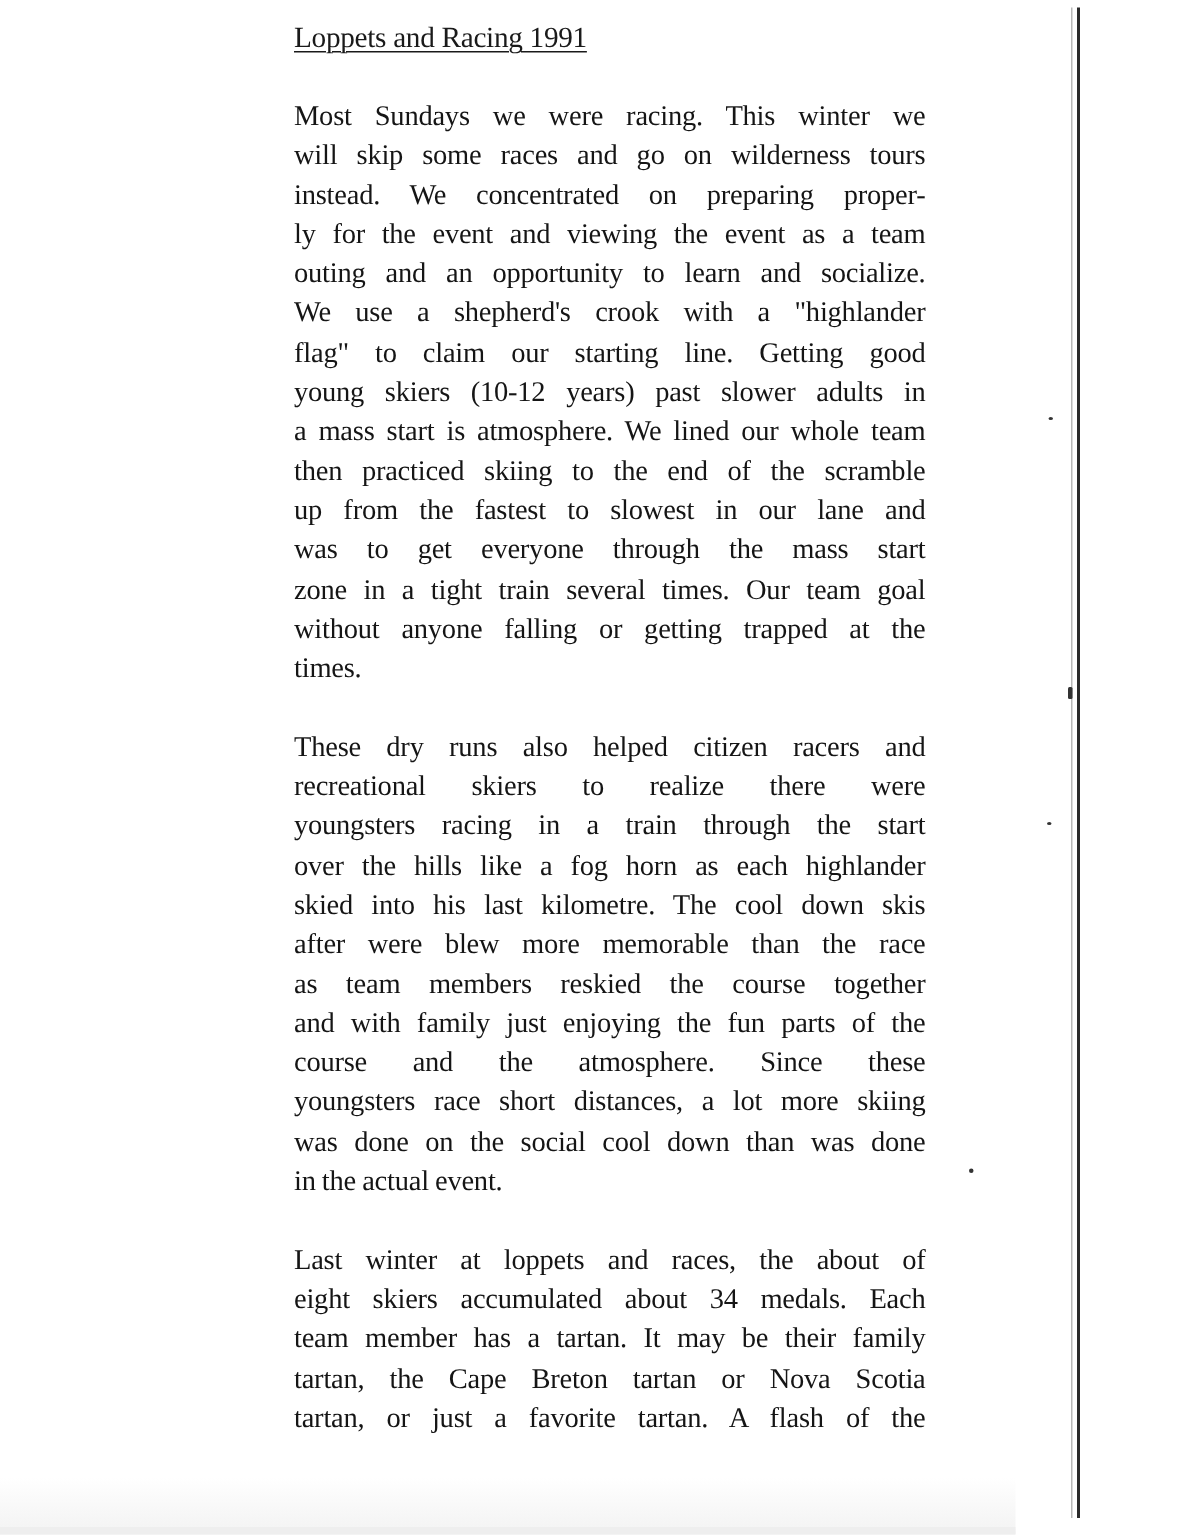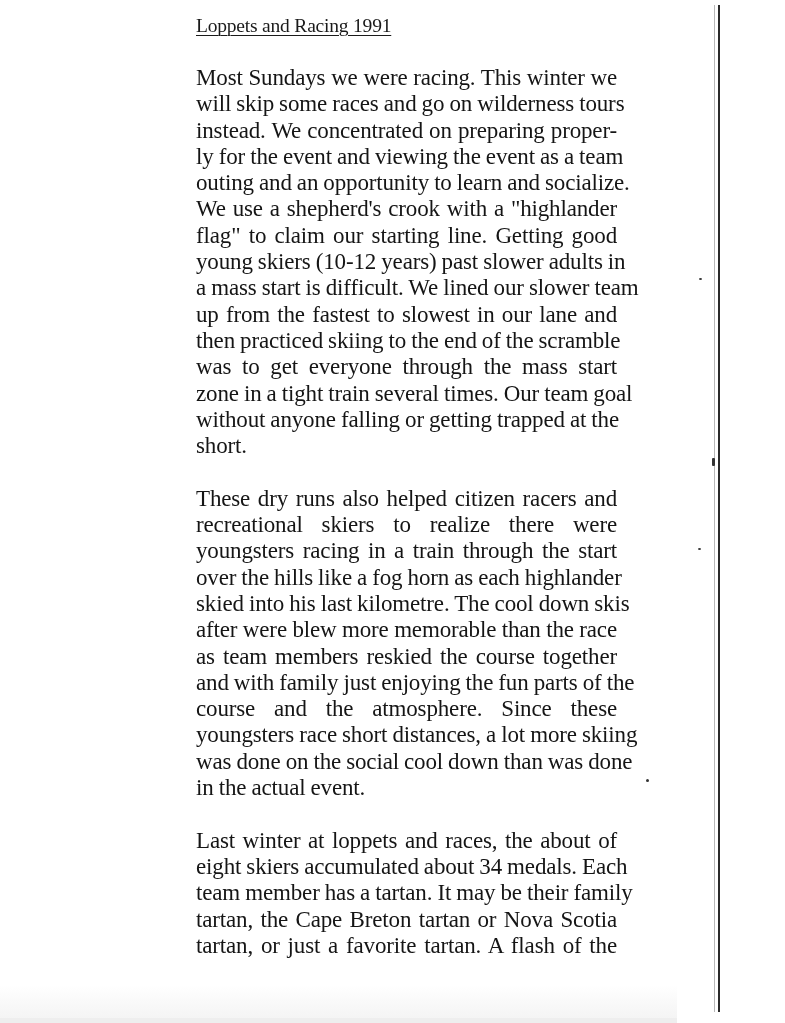--- a/index.html
+++ b/index.html
@@ -40,21 +40,21 @@
     line-height: 26px;
     text-decoration: underline;
     text-decoration-thickness: 1px;
     text-underline-offset: 3px;
     margin: 0 0 26px 0;
     font-weight: normal;
     letter-spacing: -0.2px;
     color: #1a1a1a;
   }
   .para {
-    font-size: 23px;
+    font-size: 19px;
     line-height: 26.3px;
     text-align: justify;
     text-align-last: left;
     margin: 0 0 26.3px 0;
     letter-spacing: -0.15px;
     word-spacing: -0.5px;
   }
   .para .ln {
     display: block;
     text-align: justify;
@@ -96,27 +96,27 @@
 
     <div class="para">
       <span class="ln">Most Sundays we were racing.  This winter we</span>
       <span class="ln">will skip some races and go on wilderness tours</span>
       <span class="ln">instead.  We concentrated on preparing proper-</span>
       <span class="ln">ly for the event and viewing the event as a team</span>
       <span class="ln">outing and an opportunity to learn and socialize.</span>
       <span class="ln">We use a shepherd's crook with a "highlander</span>
       <span class="ln">flag" to claim our starting line.  Getting good</span>
       <span class="ln">young skiers (10-12 years) past slower adults in</span>
-      <span class="ln">a mass start is difficult.  We lined our slower team</span>
+      <span class="ln">a mass start is atmosphere.  We lined our whole team</span>
+      <span class="ln">then practiced skiing to the end of the scramble</span>
       <span class="ln">up from the fastest to slowest in our lane and</span>
-      <span class="ln">then practiced skiing to the end of the scramble</span>
       <span class="ln">was to get everyone through the mass start</span>
       <span class="ln">zone in a tight train several times.  Our team goal</span>
       <span class="ln">without anyone falling or getting trapped at the</span>
-      <span class="ln last">short.</span>
+      <span class="ln last">times.</span>
     </div>
 
     <div class="para">
       <span class="ln">These dry runs also helped citizen racers and</span>
       <span class="ln">recreational skiers to realize there were</span>
       <span class="ln">youngsters racing in a train through the start</span>
       <span class="ln">over the hills like a fog horn as each highlander</span>
       <span class="ln">skied into his last kilometre.  The cool down skis</span>
       <span class="ln">after were blew more memorable than the race</span>
       <span class="ln">as team members reskied the course together</span>

